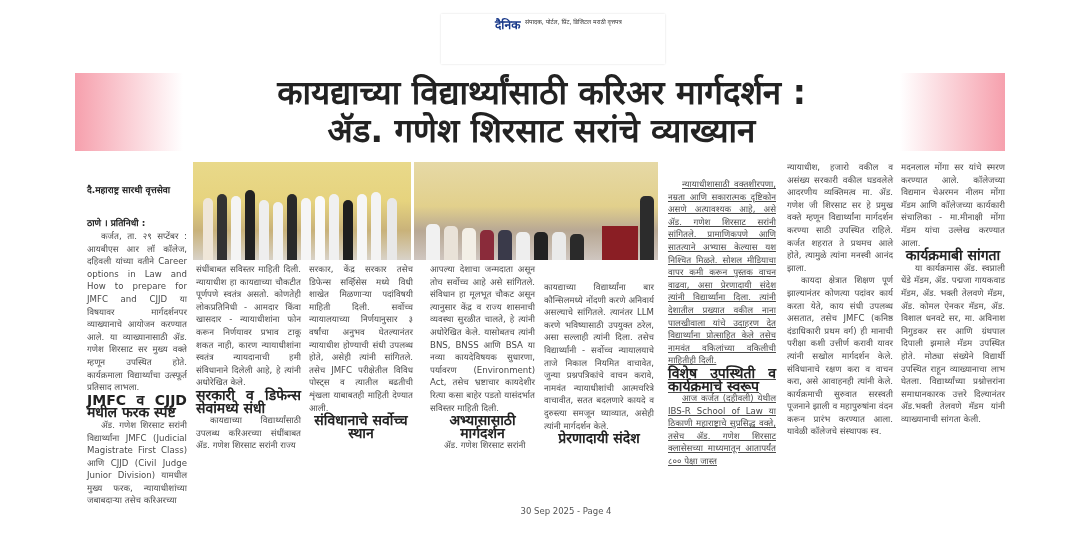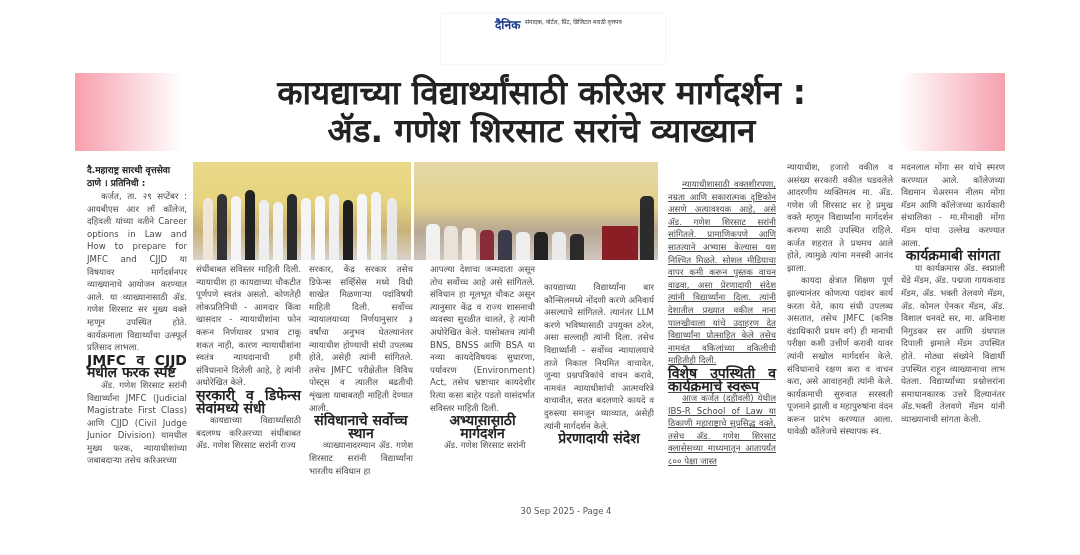--- a/index.html
+++ b/index.html
@@ -21,21 +21,21 @@
   .photo { position:absolute; top:162px; height:98px; overflow:hidden; }
   .photo1 { left:193px; width:218px; background:linear-gradient(#e9d98a 0%,#e6d37e 40%,#c9b27a 70%,#d8d2c8 100%); }
   .photo2 { left:414px; width:244px; background:linear-gradient(#e6d9a6 0%,#e2d08c 45%,#b8a894 70%,#cfc6c0 100%); }
   .figure { position:absolute; bottom:0; width:10px; border-radius:5px 5px 0 0; }
   .podium { position:absolute; right:20px; bottom:0; width:36px; height:34px; background:#8a1e24; }
 
   .col { position:absolute; font-size:8.6px; line-height:12.6px; color:#4a4a4a; text-align:justify; }
   .col p { margin:0; text-indent:14px; }
   .col .sub { font-weight:bold; color:#222; text-indent:0; font-size:14px; }
   .col .sub.c { text-align:center; }
-  .col .by { font-weight:bold; color:#222; text-indent:0; font-size:9px; line-height:13px; }
+  .col .by { font-weight:bold; color:#222; text-indent:0; font-size:9px; line-height:13px;margin-top:20px; }
 
   .c1 { left:87px; top:164px; width:100px; }
   .c2 { left:196px; top:263px; width:105px; }
   .c3 { left:309px; top:263px; width:104px; }
   .c4 { left:430px; top:263px; width:105px; }
   .c5 { left:544px; top:263px; width:110px;margin-top:18px; }
   .c6 { left:668px; top:178px; width:108px;text-decoration:underline; }
   .c7 { left:787px; top:161px; width:106px; }
   .c8 { left:901px; top:161px; width:104px; }
 
@@ -91,27 +91,26 @@
   <p class="by">दै.महाराष्ट्र सारथी वृत्तसेवा</p>
   <p class="by">ठाणे । प्रतिनिधी :</p>
   <p>कर्जत, ता. २९ सप्टेंबर : आयबीएस आर लॉ कॉलेज, दहिवली यांच्या वतीने Career options in Law and How to prepare for JMFC and CJJD या विषयावर मार्गदर्शनपर व्याख्यानाचे आयोजन करण्यात आले. या व्याख्यानासाठी ॲड. गणेश शिरसाट सर मुख्य वक्ते म्हणून उपस्थित होते. कार्यक्रमाला विद्यार्थ्यांचा उत्स्फूर्त प्रतिसाद लाभला.</p>
   <p class="sub">JMFC व CJJD मधील फरक स्पष्ट</p>
   <p>ॲड. गणेश शिरसाट सरांनी विद्यार्थ्यांना JMFC (Judicial Magistrate First Class) आणि CJJD (Civil Judge Junior Division) यामधील मुख्य फरक, न्यायाधीशांच्या जबाबदाऱ्या तसेच करिअरच्या</p>
 </div>
 
 <div class="col c2">
   <p style="text-indent:0">संधींबाबत सविस्तर माहिती दिली. न्यायाधीश हा कायद्याच्या चौकटीत पूर्णपणे स्वतंत्र असतो. कोणतेही लोकप्रतिनिधी - आमदार किंवा खासदार - न्यायाधीशांना फोन करून निर्णयावर प्रभाव टाकू शकत नाही, कारण न्यायाधीशांना स्वतंत्र न्यायदानाची हमी संविधानाने दिलेली आहे, हे त्यांनी अधोरेखित केले.</p>
   <p class="sub">सरकारी व डिफेन्स सेवांमध्ये संधी</p>
-  <p>कायद्याच्या विद्यार्थ्यांसाठी बदलण्ध करिअरच्या संधींबाबत ॲड. गणेश शिरसाट सरांनी राज्य</p>
+  <p>कायद्याच्या विद्यार्थ्यांसाठी उपलब्ध करिअरच्या संधींबाबत ॲड. गणेश शिरसाट सरांनी राज्य</p>
 </div>
 
 <div class="col c3">
   <p style="text-indent:0">सरकार, केंद्र सरकार तसेच डिफेन्स सर्व्हिसेस मध्ये विधी शाखेत मिळणाऱ्या पदांविषयी माहिती दिली. सर्वोच्च न्यायालयाच्या निर्णयानुसार ३ वर्षांचा अनुभव घेतल्यानंतर न्यायाधीश होण्याची संधी उपलब्ध होते, असेही त्यांनी सांगितले. तसेच JMFC परीक्षेतील विविध पोस्ट्स व त्यातील बढतीची शृंखला याबाबतही माहिती देण्यात आली.</p>
   <p class="sub c">संविधानाचे सर्वोच्च स्थान</p>
-  <p>व्याख्यानादरम्यान ॲड. गणेश शिरसाट सरांनी विद्यार्थ्यांना भारतीय संविधान हा</p>
 </div>
 
 <div class="col c4">
   <p style="text-indent:0">आपल्या देशाचा जन्मदाता असून तोच सर्वोच्च आहे असे सांगितले. संविधान हा मूलभूत चौकट असून त्यानुसार केंद्र व राज्य शासनाची व्यवस्था सुरळीत चालते, हे त्यांनी अधोरेखित केले. यासोबतच त्यांनी BNS, BNSS आणि BSA या नव्या कायदेविषयक सुधारणा, पर्यावरण (Environment) Act, तसेच भ्रष्टाचार कायदेशीर रित्या कसा बाहेर पडतो यासंदर्भात सविस्तर माहिती दिली.</p>
   <p class="sub c">अभ्यासासाठी मार्गदर्शन</p>
   <p>ॲड. गणेश शिरसाट सरांनी</p>
 </div>
 
 <div class="col c5">
   <p style="text-indent:0">कायद्याच्या विद्यार्थ्यांना बार कौन्सिलमध्ये नोंदणी करणे अनिवार्य असल्याचे सांगितले. त्यानंतर LLM करणे भविष्यासाठी उपयुक्त ठरेल, असा सल्लाही त्यांनी दिला. तसेच विद्यार्थ्यांनी - सर्वोच्च न्यायालयाचे ताजे निकाल नियमित वाचावेत, जुन्या प्रश्नपत्रिकांचे वाचन करावे, नामवंत न्यायाधीशांची आत्मचरित्रे वाचावीत, सतत बदलणारे कायदे व दुरुस्त्या समजून घ्याव्यात, असेही त्यांनी मार्गदर्शन केले.</p>

